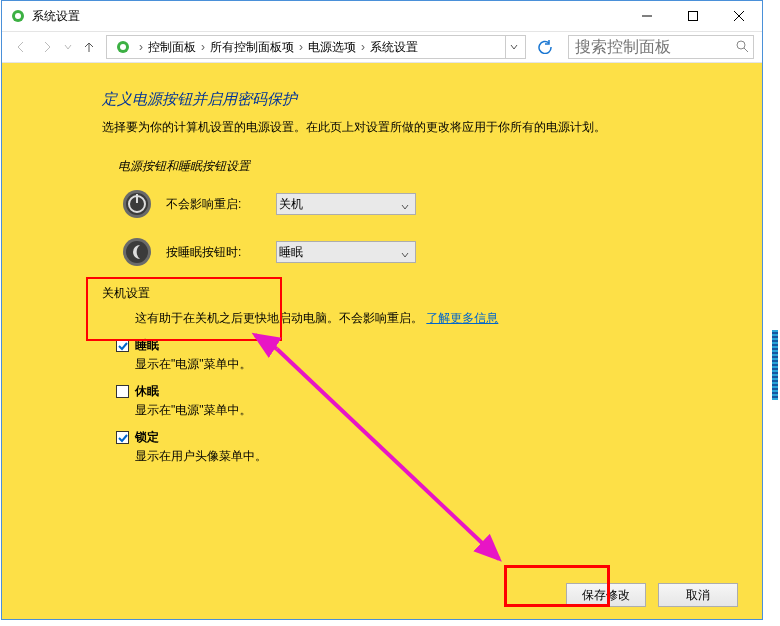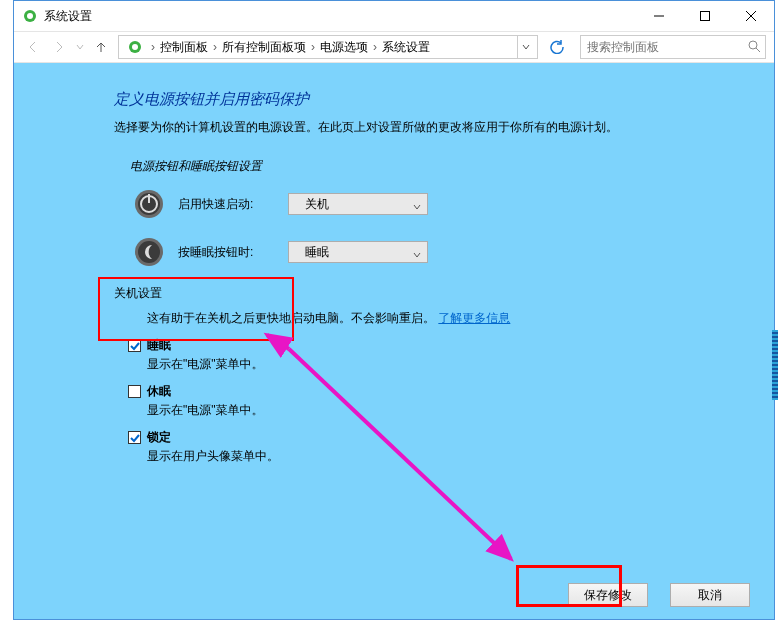--- a/index.html
+++ b/index.html
@@ -1,64 +1,64 @@
 <!DOCTYPE html>
 <html><head>
 <meta charset="utf-8">
 <style>
   * { box-sizing: border-box; }
   body { margin:0; font-family:"Microsoft YaHei","Segoe UI",sans-serif; font-size:12px; color:#000; background:#f0f0f0; }
   .outer { position:relative; width:780px; height:626px; background:#fff; }
-  .window { position:absolute; left:13px; top:0; width:762px; height:620px; background:#7dd3fc; border:1px solid #4a90d9; }
+  .window { position:absolute; left:1px; top:0; width:762px; height:620px; background:#fde047; border:1px solid #4a90d9; }
 
   .titlebar { height:30px; display:flex; align-items:center; padding:0 0 0 8px; background:#fff; }
   .titlebar .app-icon { width:16px; height:16px; margin-right:6px; }
   .titlebar .title { flex:0 0 auto; }
   .titlebar .spacer { flex:1; }
   .win-controls { display:flex; height:100%; }
   .win-btn { width:46px; height:30px; display:flex; align-items:center; justify-content:center; }
   .win-btn svg { stroke:#000; stroke-width:1; fill:none; }
 
   .navbar { height:32px; border-top:1px solid #e5e5e5; border-bottom:1px solid #e5e5e5; display:flex; align-items:center; padding:0 8px; gap:4px; background:#fff; }
   .nav-arrow { width:22px; height:22px; display:flex; align-items:center; justify-content:center; color:#bbb; }
   .nav-up { width:18px; height:18px; display:flex; align-items:center; justify-content:center; color:#666; margin:0 4px 0 2px;}
   .cp-icon { width:16px; height:16px; margin:0 4px; }
   .breadcrumb { display:flex; align-items:center; flex:0 0 auto; }
   .crumb { padding:0 1px; }
   .crumb-sep { padding:0 4px; color:#666; }
   .bc-box { display:flex; align-items:center; height:24px; border:1px solid #ccc; padding:0 4px; min-width:420px; }
   .bc-dd { width:16px; height:22px; border-left:1px solid #ccc; display:flex; align-items:center; justify-content:center; color:#555; margin-left:6px;}
   .refresh { width:22px; height:22px; display:flex; align-items:center; justify-content:center; color:#1976d2; margin-left:4px;}
   .search { flex:1; margin-left:8px; position:relative; }
-  .search input { width:100%; height:24px; border:1px solid #ccc; padding:2px 24px 2px 6px; font-size:12px; color:#888; font-family:inherit; }
+  .search input { width:100%; height:24px; border:1px solid #ccc; padding:2px 24px 2px 6px; font-size:16px; color:#888; font-family:inherit; }
   .search-icon { position:absolute; right:5px; top:4px; color:#888; }
 
   .content { position:absolute; left:0; right:0; top:63px; bottom:0; padding:26px 0 0 0; overflow:hidden; }
   .content-inner { padding-left:100px; padding-right:50px; }
   h1.page-title { color:#003399; font-size:15px; font-weight:normal; margin:0 0 10px 0;font-style:italic; }
   .desc { margin:0 0 22px 0; }
   .section-hdr { margin:0 0 14px 16px;font-style:italic; }
 
   .row { display:flex; align-items:center; margin-bottom:18px; margin-left:20px; }
   .pwr-icon { width:30px; height:30px; border-radius:50%; margin-right:14px; }
   .row-label { width:110px; }
-  .dropdown { width:140px; height:22px; border:1px solid #adadad; background:#e9e9e9; display:flex; align-items:center; padding:0 16px; position:relative;text-align:center; }
+  .dropdown { width:140px; height:22px; border:1px solid #adadad; background:#e9e9e9; display:flex; align-items:center; padding:0 2px; position:relative;text-align:center; }
   .dropdown .dd-caret { position:absolute; right:6px; top:6px; }
 
   .shutdown-hdr { margin:6px 0 8px 0; }
   .chk-block { margin-left:14px; margin-bottom:10px; }
   .chk-row { display:flex; align-items:center; }
   .chk { width:13px; height:13px; border:1px solid #333; margin-right:6px; display:flex; align-items:center; justify-content:center; background:#fff; }
   .chk.checked svg { display:block; }
   .chk svg { display:none; }
   .chk-label { font-weight:bold; }
   .chk-sub { margin-left:19px; margin-top:2px; }
   a.link { color:#0066cc; text-decoration:underline; }
 
-  .footer { position:absolute; bottom:12px; right:24px; display:flex; gap:22px; }
+  .footer { position:absolute; bottom:12px; right:24px; display:flex; gap:12px; }
   .btn { min-width:80px; height:24px; background:linear-gradient(#f6f6f6,#e6e6e6); border:1px solid #adadad; display:flex; align-items:center; justify-content:center; padding:0 14px; }
 
   .highlight1 { position:absolute; border:2px solid #ff0000; pointer-events:none; }
   .highlight2 { position:absolute; border:3px solid #ff0000; pointer-events:none; }
   .annot-svg { position:absolute; left:0; top:0; pointer-events:none; }
 
   
   .scroll-hint { position:absolute; right:2px; top:330px; width:6px; height:70px; background:repeating-linear-gradient(#2aa3d8,#2aa3d8 2px,#1556a0 2px,#1556a0 4px); }
 </style>
 </head>
@@ -169,21 +169,21 @@
 
         <div class="row">
           <span class="pwr-icon">
             <svg width="30" height="30" viewBox="0 0 30 30">
                 <circle cx="15" cy="15" r="14" fill="#6a6a6a"></circle>
                 <circle cx="15" cy="15" r="11" fill="#3b3b3b"></circle>
                 <circle cx="15" cy="15" r="8" fill="none" stroke="#ddd" stroke-width="2"></circle>
                 <line x1="15" y1="5" x2="15" y2="14" stroke="#ddd" stroke-width="2"></line>
               </svg>
           </span>
-          <span class="row-label">启用快速启动:</span>
+          <span class="row-label">不会影响重启:</span>
           <div class="dropdown">
             <span>关机</span>
             <span class="dd-caret"><svg width="8" height="8" viewBox="0 0 8 8" stroke="#555" fill="none">
                   <polyline points="1,2 4,6 7,2"></polyline>
                 </svg></span>
           </div>
         </div>
 
         <div class="row">
           <span class="pwr-icon">

